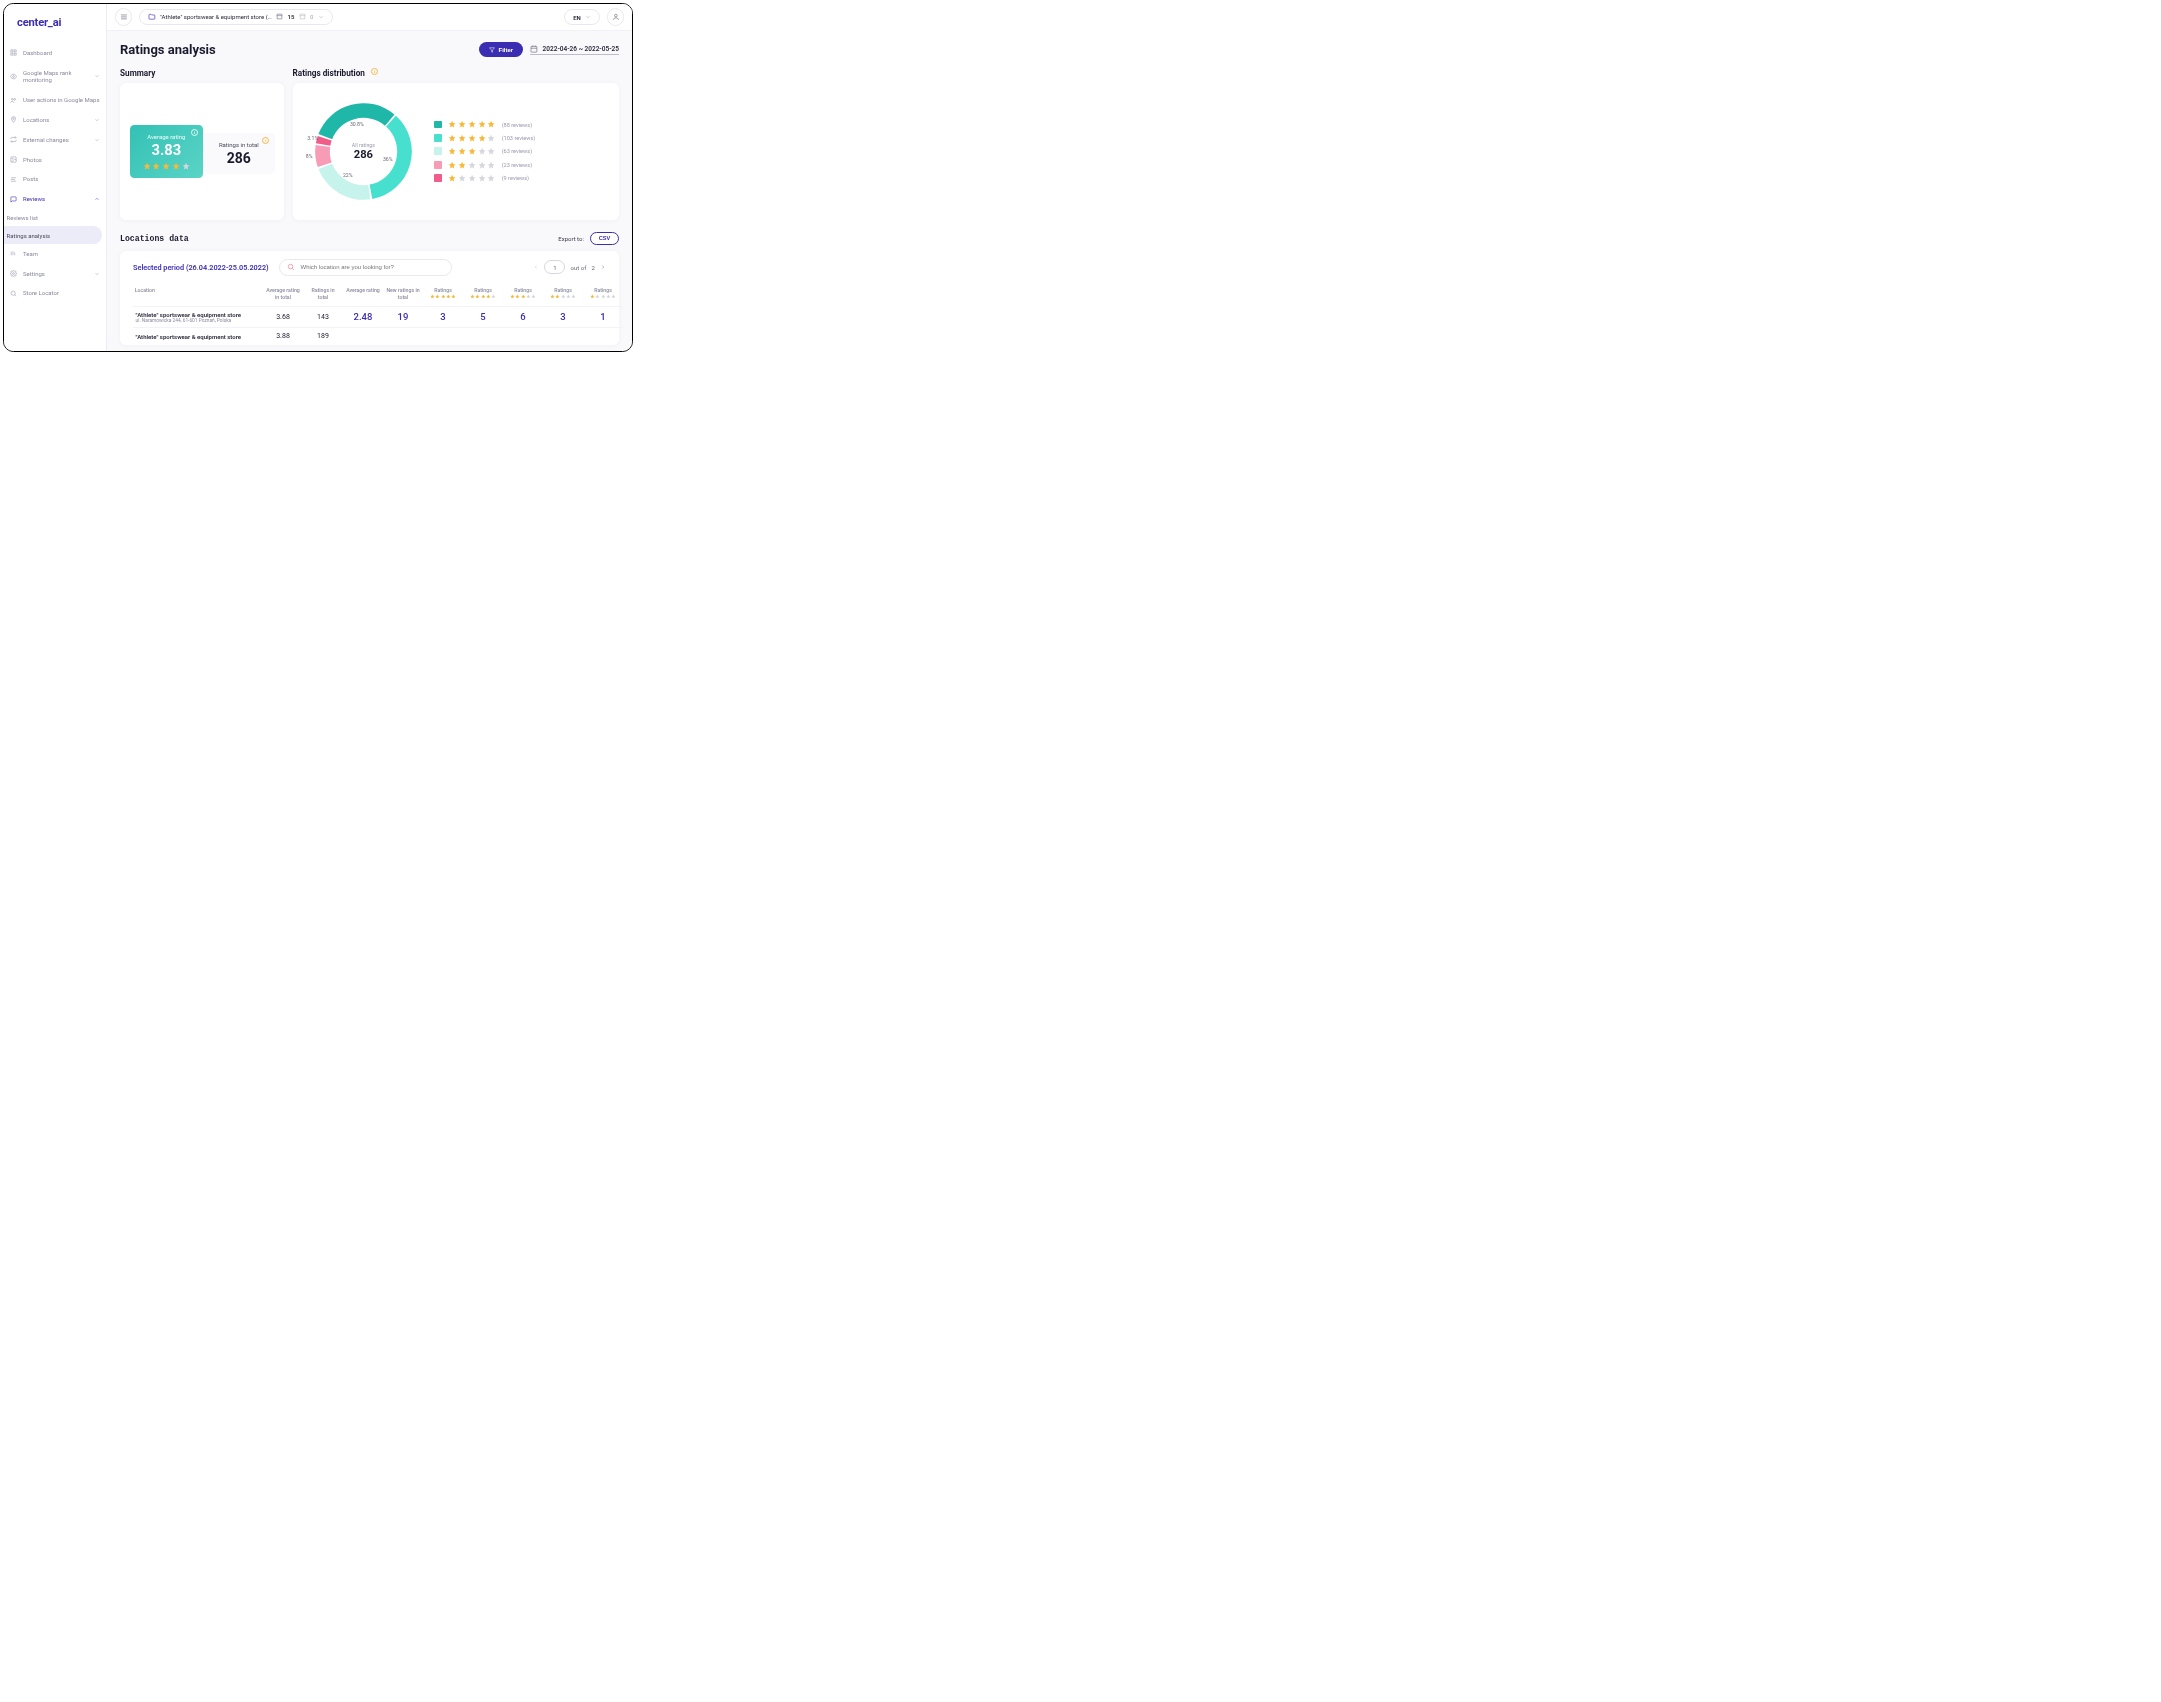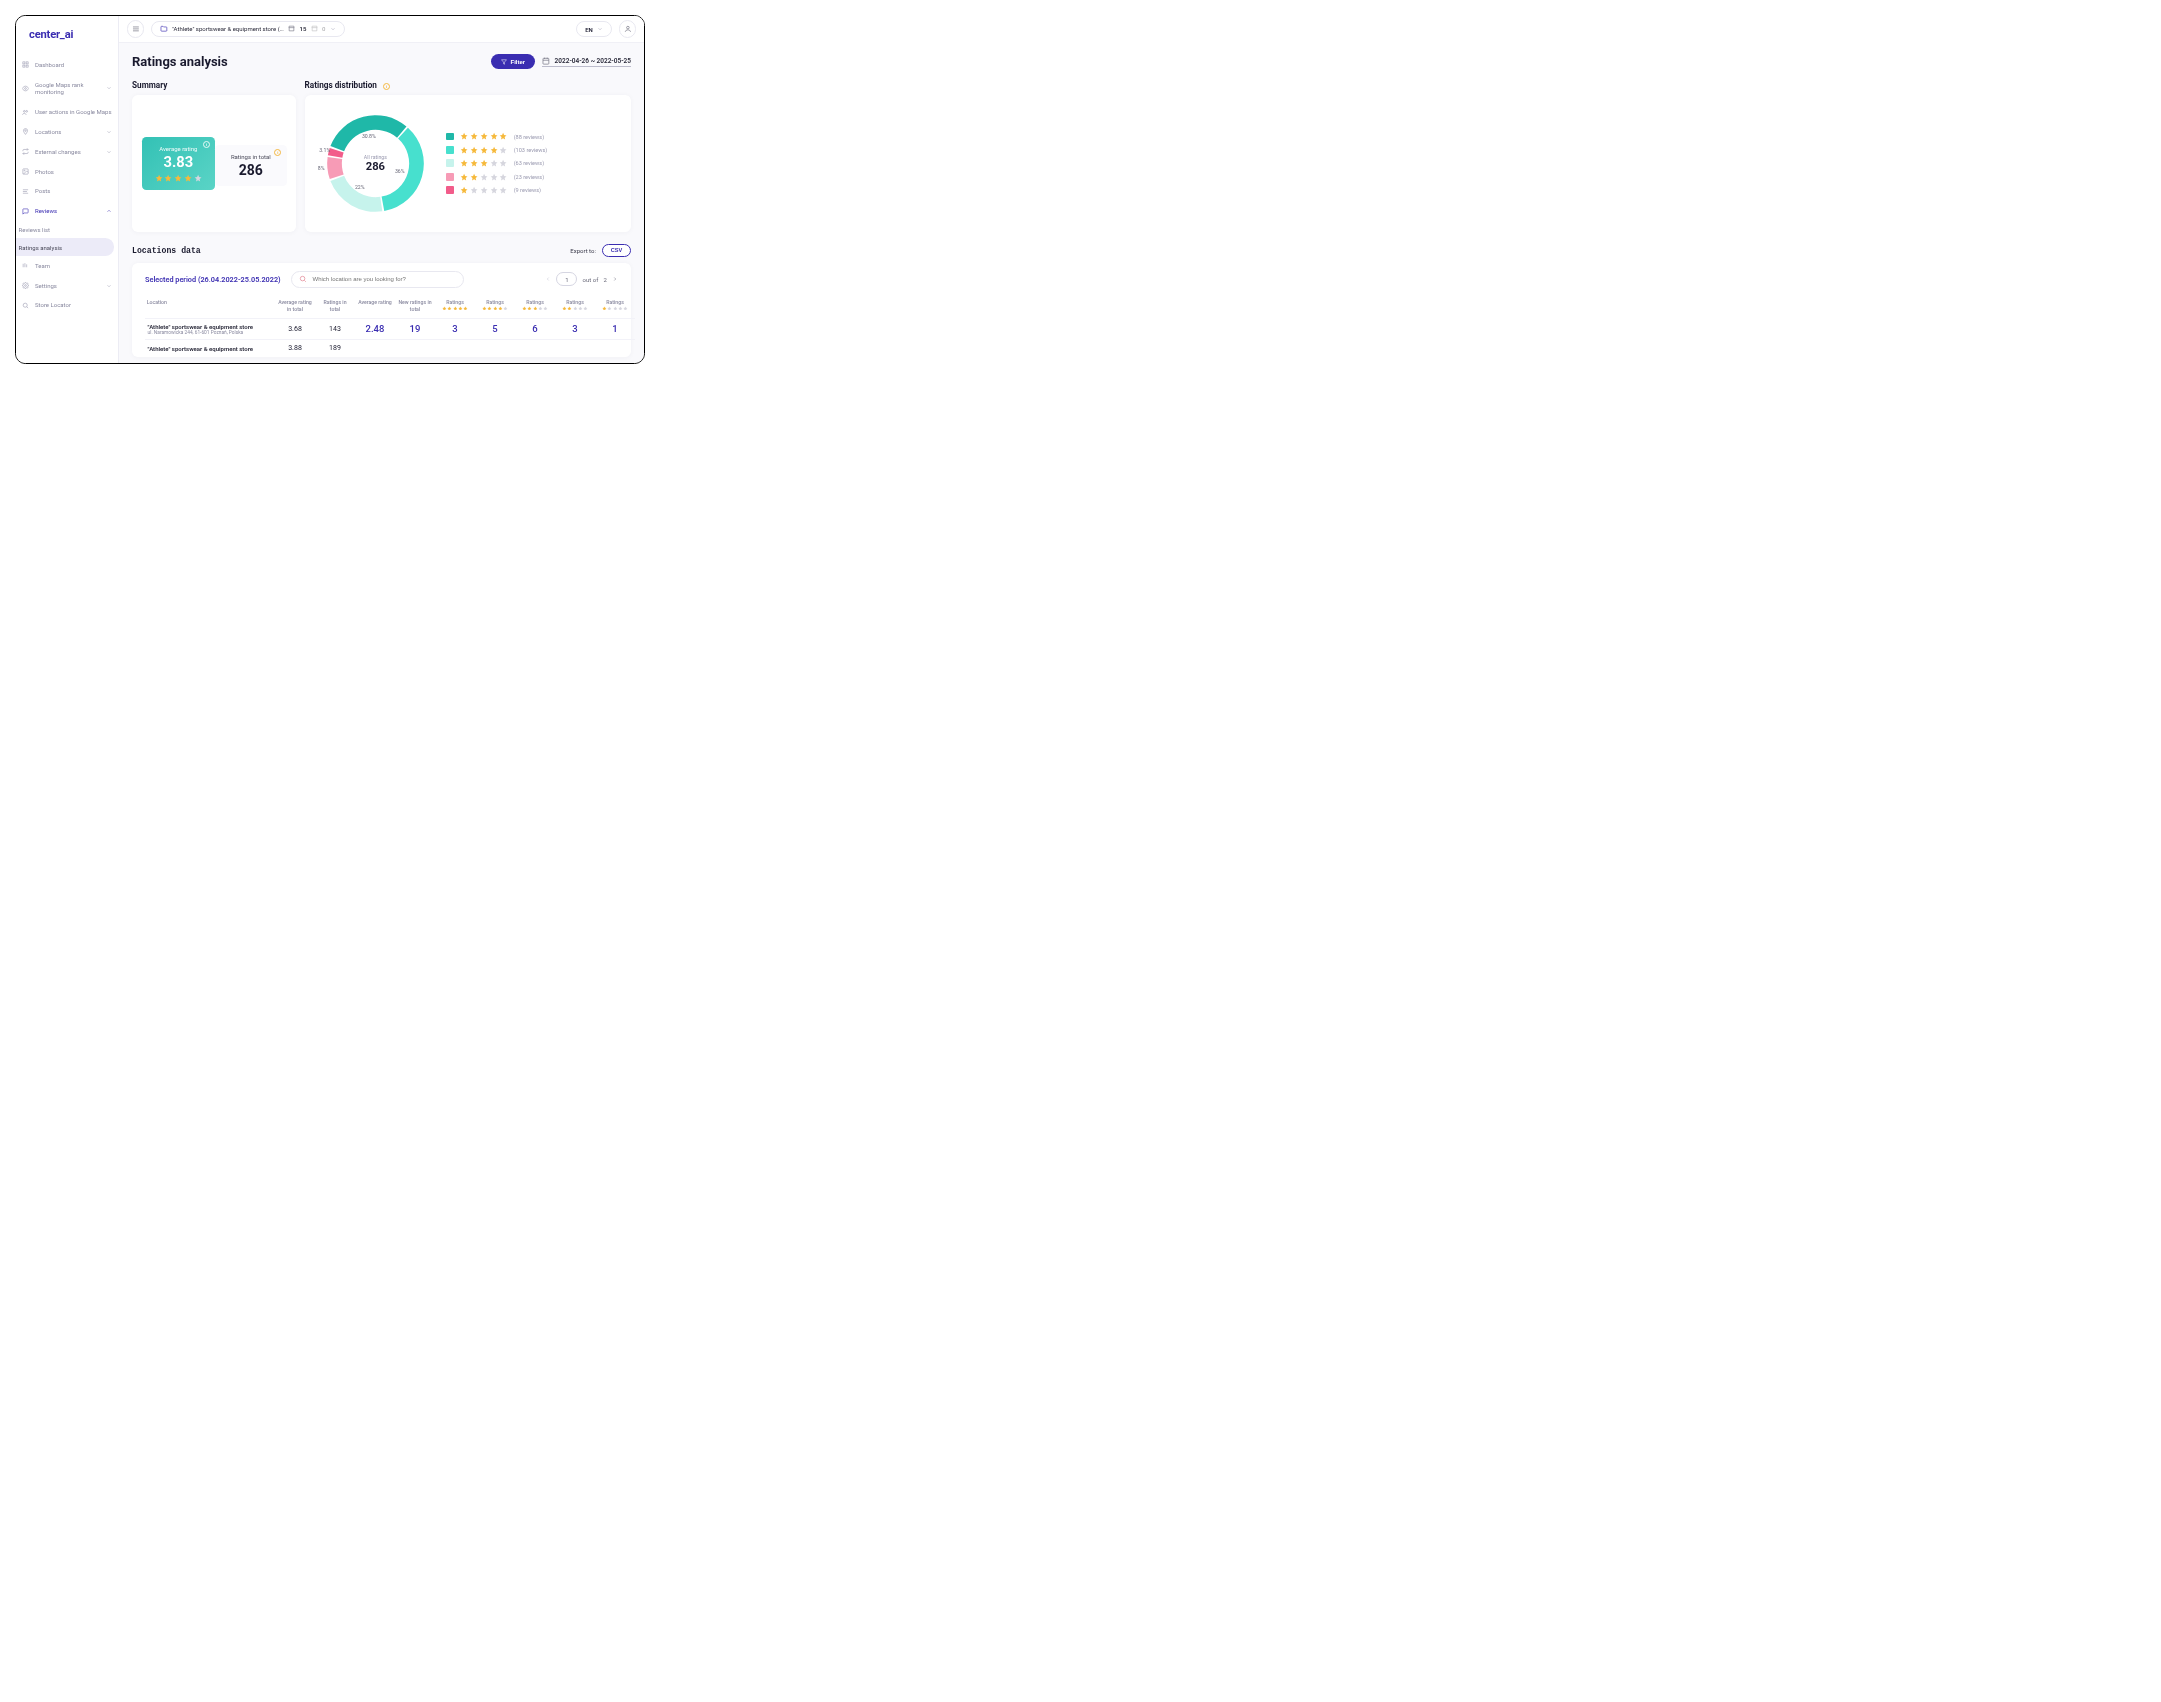--- a/index.html
+++ b/index.html
@@ -1,17 +1,17 @@
 <!DOCTYPE html>
 <html style="font-size:7px"><head>
 <meta charset="utf-8">
 <style>
 * { box-sizing: border-box; margin: 0; padding: 0; }
 body { font-family: -apple-system, BlinkMacSystemFont, 'Segoe UI', Roboto, sans-serif; background: #fff; color: #1a1a2e; }
-.app-frame { width: 630px; height: 349px; border: 1.3px solid #000; border-radius: 10.4px; overflow: hidden; position: relative; margin: 15px; }
+.app-frame { width: 630px; height: 349px; border: 1.3px solid #000; border-radius: 10.4px; overflow: hidden; position: relative; margin: 3px; }
 .app { display: flex; height: 100%; }
 .sidebar { width: 103px; border-right: 0.4px solid #ececf4; display: flex; flex-direction: column; background: #fff; }
 .logo { padding: 12px 13px 10.4px 13px; }
 .logo-text { font-size: 11.2px; font-weight: 700; color: #3a2db1; letter-spacing: -0.2px; }
 .nav { flex: 1; overflow-y: auto; padding-top: 3.5px; }
 .nav-item { display: flex; align-items: center; padding: 6px 6px; color: #8a8aa0; font-size: 6px; cursor: pointer; position: relative; gap: 6px; }
 .nav-item .label { flex: 1; line-height: 1.3; }
 .nav-item .chev { color: #b8b8c8; }
 .nav-sub { padding: 5.2px 7px 5.2px 2.6px; color: #8a8aa0; font-size: 6px; cursor: pointer; }
 .nav-sub.active { background: #ecebf8; border-radius: 0 8.6px 8.6px 0; margin-right: 4.3px; color: #4a4a5a; }
@@ -30,21 +30,21 @@
 .lang-pill { border: 0.4px solid #e8e8f0; border-radius: 9.5px; padding: 3.5px 7.8px; display: flex; align-items: center; gap: 4.3px; cursor: pointer; font-size: 6px; font-weight: 600; }
 .content { flex: 1; overflow-y: auto; padding: 11.2px 13px; }
 .page-head { display: flex; align-items: center; justify-content: space-between; margin-bottom: 10.4px; }
 .page-title { font-size: 13px; font-weight: 700; }
 .page-head-right { display: flex; align-items: center; gap: 7.8px; }
 .filter-btn { background: #3a2db1; color: #fff; border: none; border-radius: 9.5px; padding: 4.3px 9.5px; display: flex; align-items: center; gap: 3.5px; font-size: 6px; font-weight: 600; cursor: pointer; }
 .date-range { display: flex; align-items: flex-end; gap: 4.3px; font-size: 6.5px; font-weight: 600; color: #2a2a3a; border-bottom: 0.4px solid #bcbccc; padding-bottom: 0.9px; cursor: pointer; }
 .section-heads { display: flex; gap: 8.6px; margin-bottom: 5.2px; }
 .section-heads h2 { font-size: 8.2px; font-weight: 700; }
 .sh-summary { width: 164px; }
-.sh-dist { display: flex; align-items: flex-end; gap: 6px; }
+.sh-dist { display: flex; align-items: flex-start; gap: 6px; }
 .info-dot { width: 7px; height: 7px; border-radius: 50%; border: 0.9px solid #f4b740; color: #f4b740; display: inline-flex; align-items: center; justify-content: center; font-size: 4.3px; font-weight: 700; }
 .cards-row { display: flex; gap: 8.6px; margin-bottom: 12px; }
 .card { background: #fff; border-radius: 6px; padding: 9.5px; box-shadow: 0 0.9px 5.2px rgba(40,40,80,0.04); }
 .card.summary { width: 164px; display:flex; flex-direction:row; align-items:center; justify-content:center; min-height:137px;}
 .card.dist { flex: 1; display: flex; align-items: center; gap: 17.3px; min-height:137px; padding-left:17.3px;}
 .avg-box { background: linear-gradient(135deg,#33c1b5,#5ad4c6); color: #fff; border-radius: 4.3px; padding: 7.8px 13px; text-align: center; width: 136px; position: relative; }
 .avg-box .lbl { font-size: 6px; opacity: 0.92; }
 .avg-box .val { font-size: 14.7px; font-weight: 700; margin: 1.7px 0 2.6px; }
 .avg-box .info-dot { position: absolute; top: 4.3px; right: 5.2px; border-color: #e8faf6; color: #e8faf6; }
 .stars-row { display: flex; gap: 1.7px; justify-content: center; }

